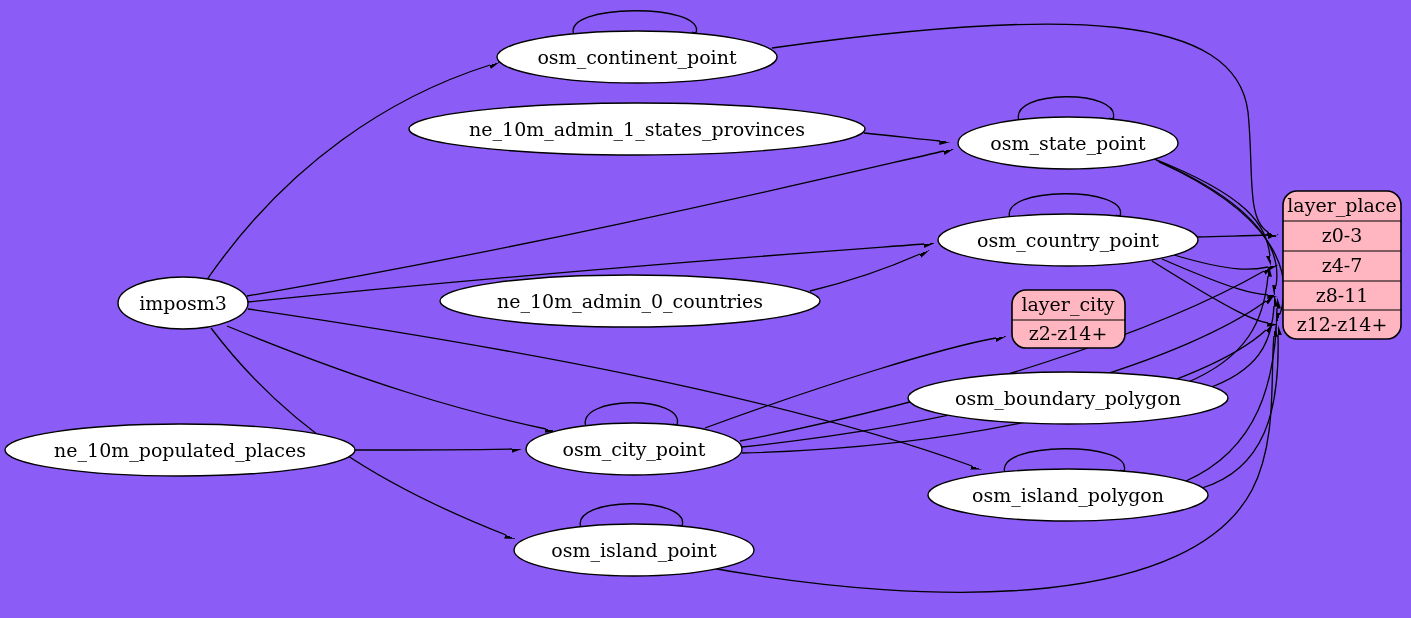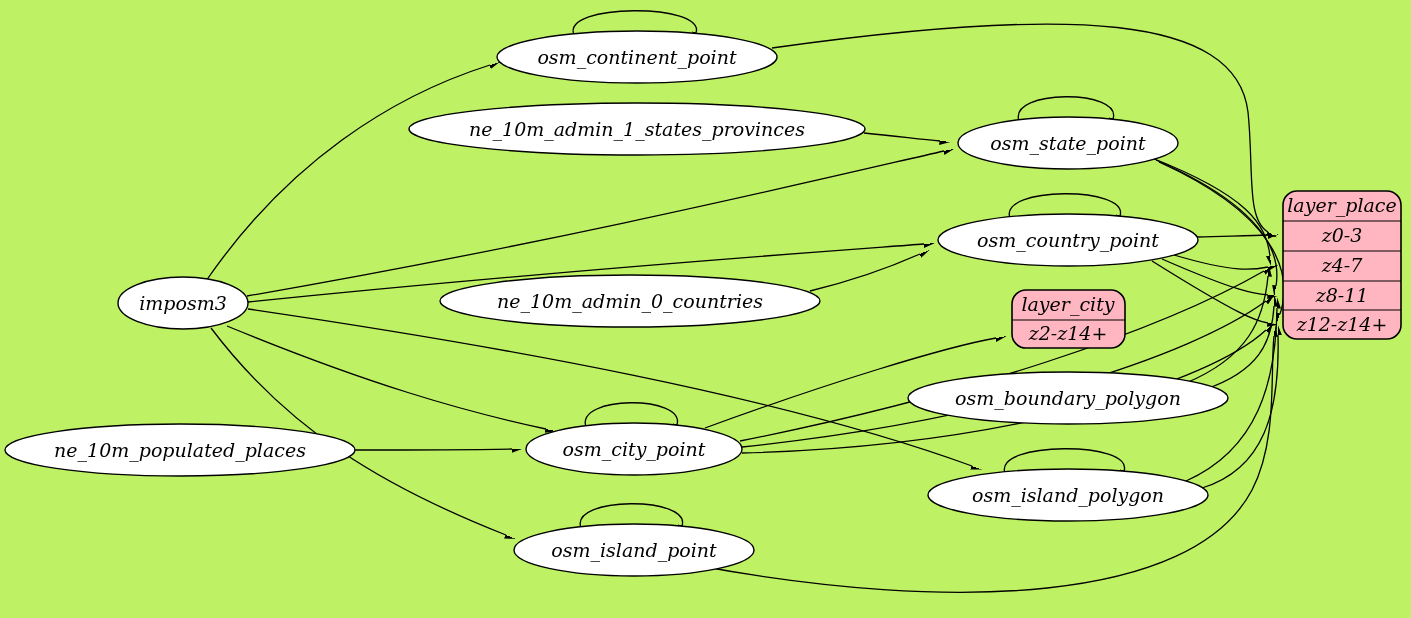--- a/index.html
+++ b/index.html
@@ -1,16 +1,16 @@
 <!DOCTYPE html>
 <html><head>
 <meta charset="utf-8">
 <style>
   html,body{margin:0;padding:0;background:#ffffff;}
-  .canvas{position:relative;width:1411px;height:618px;background:#bef264;overflow:hidden;font-style:italic;}
+  .canvas{position:relative;width:1411px;height:618px;background:#8b5cf6;overflow:hidden;}
   svg{display:block;}
   .edge{fill:none;stroke:#000;stroke-width:1.3px;}
   .node-ellipse{fill:#ffffff;stroke:#000;stroke-width:1.4px;}
   .record-box{stroke:#000;stroke-width:1.6px;}
   .record-sep{stroke:#000;stroke-width:1.2px;}
   .lbl{font-family:"DejaVu Serif","Liberation Serif",serif;font-size:19px;fill:#000;text-anchor:middle;}
 </style>
 </head>
 <body>
 

